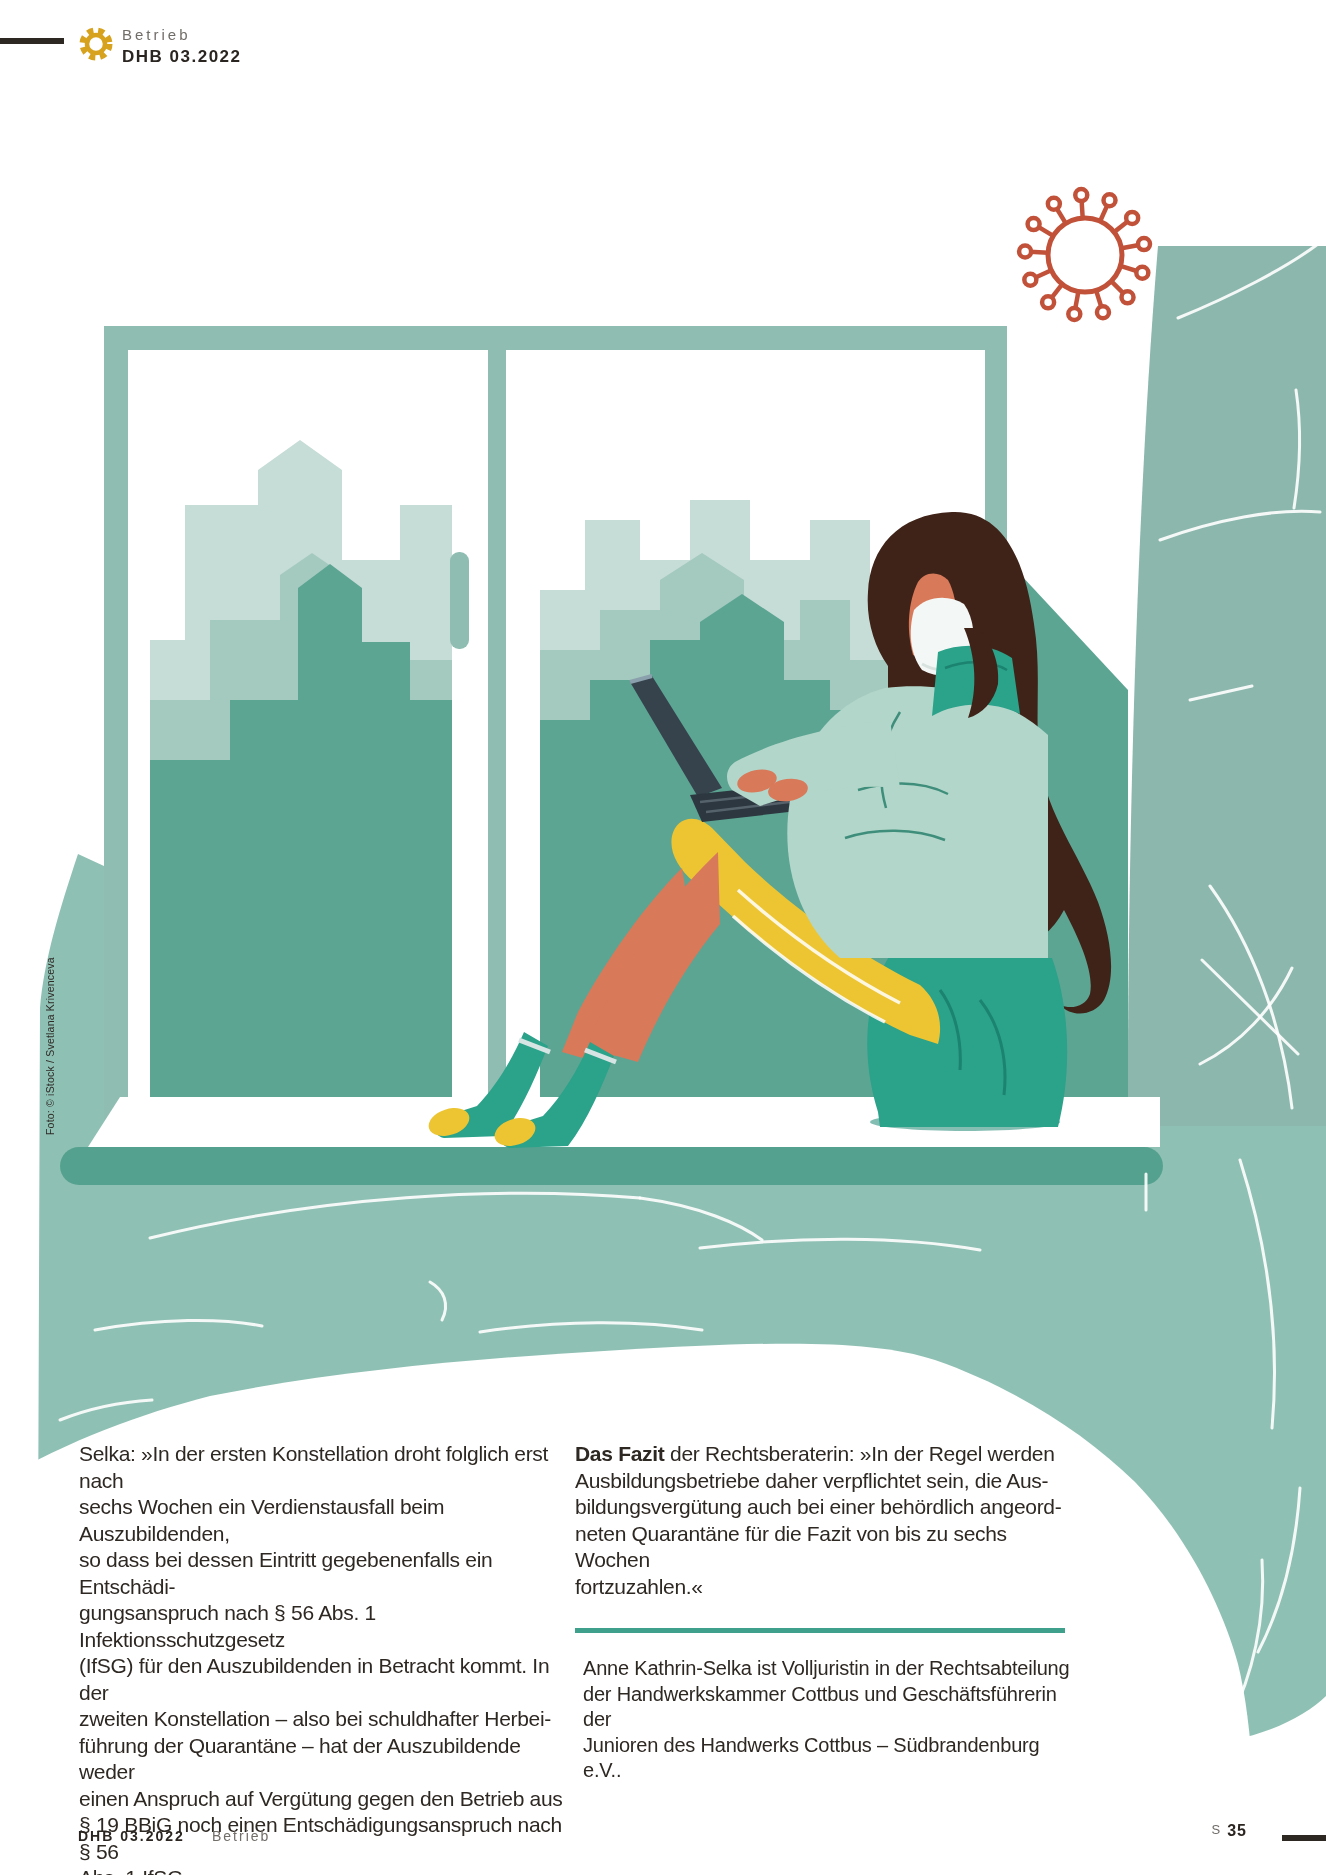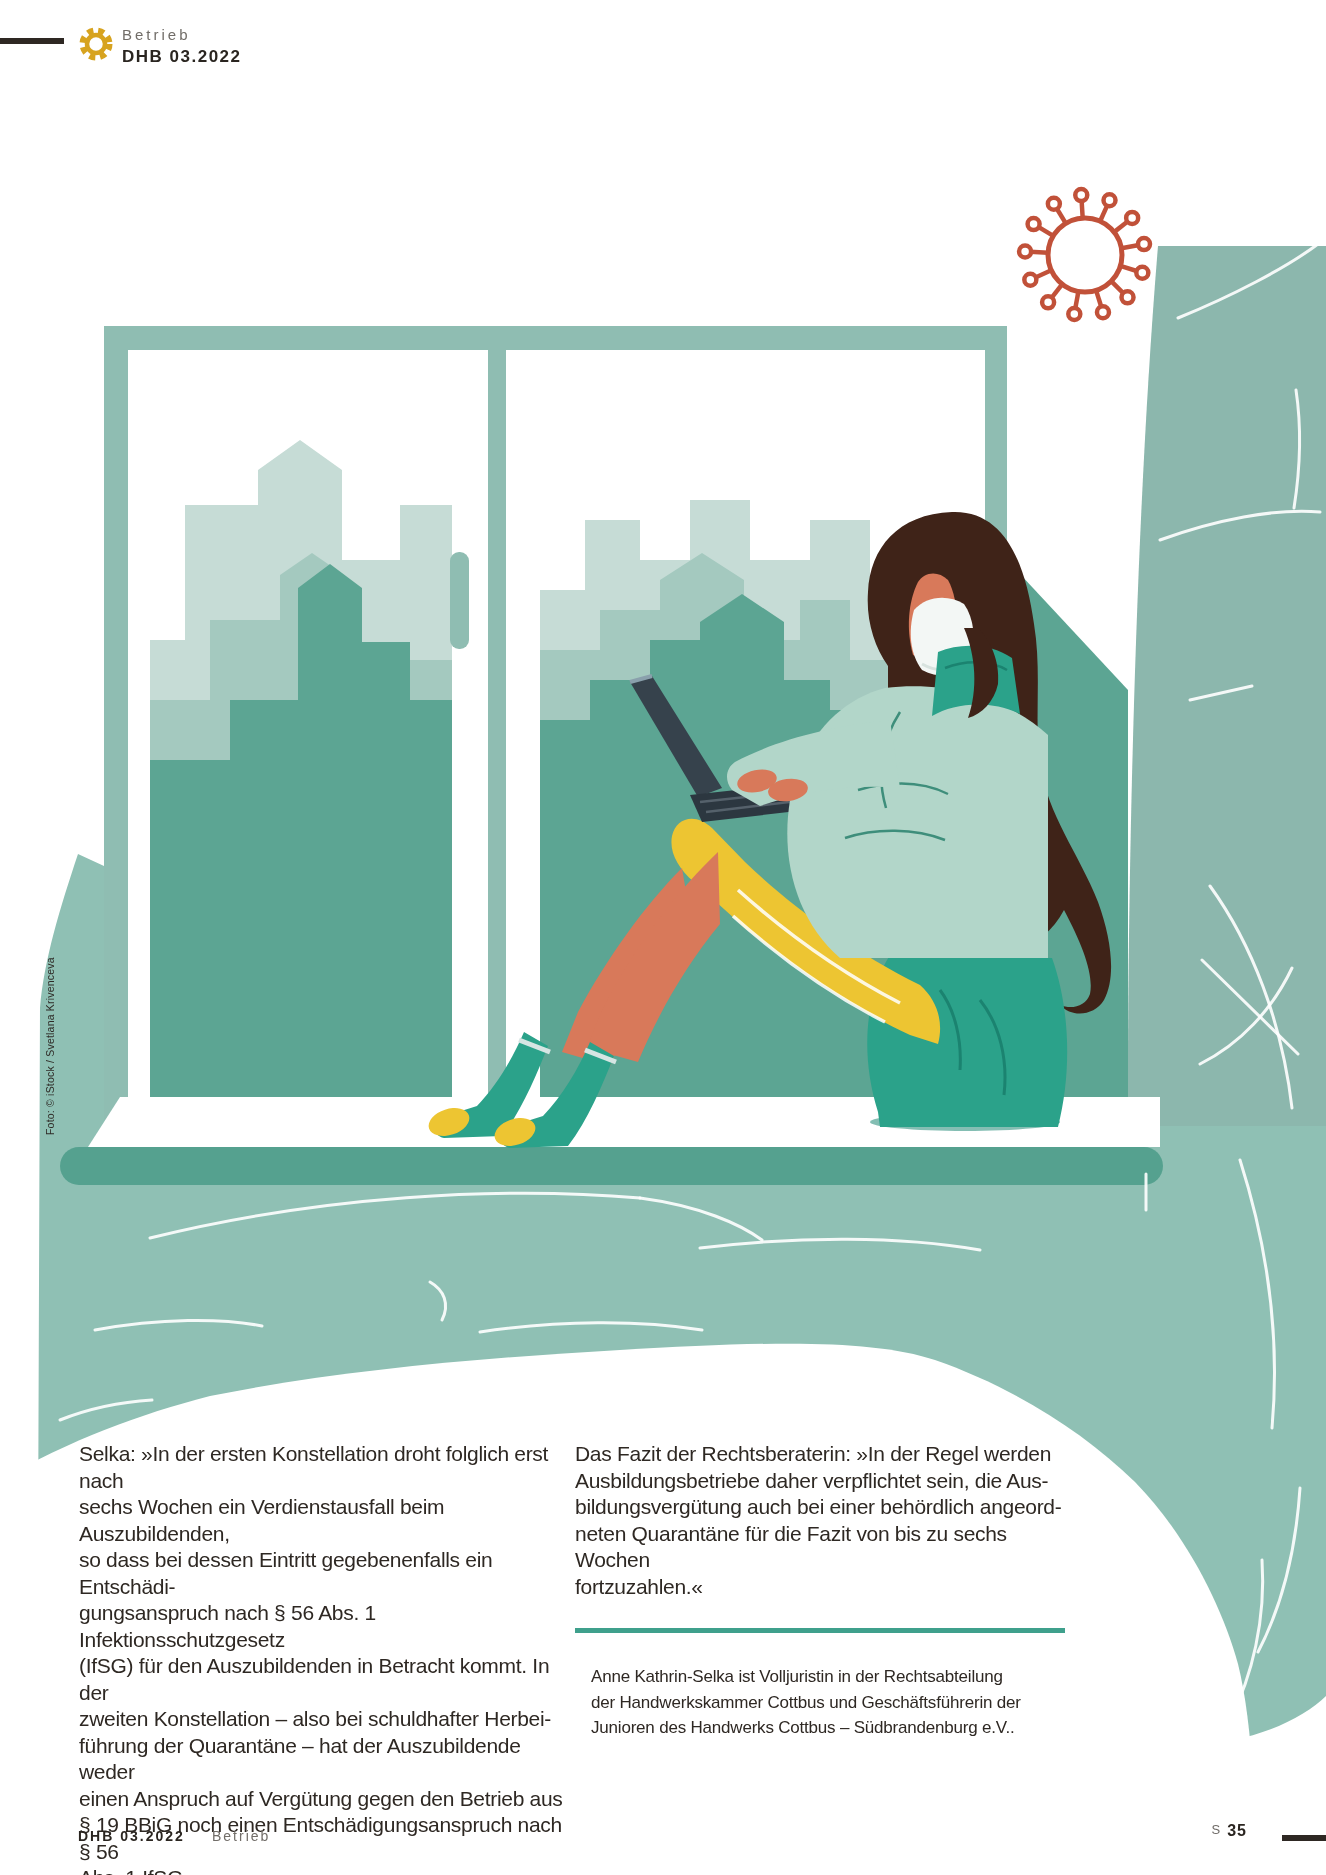--- a/index.html
+++ b/index.html
@@ -12,24 +12,24 @@
   .h-section{position:absolute;left:122px;top:26px;font-size:15px;letter-spacing:3px;color:#716D68;}
   .h-issue{position:absolute;left:122px;top:47px;font-size:17px;font-weight:bold;letter-spacing:1.5px;color:#2A2520;}
   
   .credit{position:absolute;left:44px;top:1135px;transform:rotate(-90deg);transform-origin:0 0;
           white-space:nowrap;font-size:10.5px;color:#2F2B27;letter-spacing:.2px;}
   
   .col{position:absolute;width:492px;font-size:21px;line-height:26.5px;letter-spacing:-0.3px;
        color:#2E2823;white-space:pre-line;margin:0;}
   .col-left{left:79px;top:1441px;}
   .col-right{left:575px;top:1441px;}
-  .col b{font-weight:normal;}
+  .col b{font-weight:bold;}
   .rule{position:absolute;left:575px;top:1628px;width:490px;height:5px;background:#3FA08C;}
-  .author{position:absolute;left:575px;top:1648px;width:492px;font-size:17px;line-height:25.5px;
-          letter-spacing:-0.2px;color:#2E2823;white-space:pre-line;margin:16px;}
+  .author{position:absolute;left:575px;top:1648px;width:492px;font-size:20px;line-height:25.5px;
+          letter-spacing:-0.2px;color:#2E2823;white-space:pre-line;margin:8px;}
   
   .f-issue{position:absolute;left:78px;top:1828px;font-size:14px;font-weight:bold;letter-spacing:2px;color:#2A2520;}
   .f-section{position:absolute;left:212px;top:1828px;font-size:14px;letter-spacing:2px;color:#716D68;}
   .f-page{position:absolute;right:79px;top:1822px;}
   .f-page .s{font-size:13px;color:#6F6B67;letter-spacing:1px;vertical-align:2px;}
   .f-page .num{font-size:16px;font-weight:bold;color:#2A2520;letter-spacing:1px;margin-left:6px;}
   .fbar{position:absolute;right:0;top:1835px;width:44px;height:6px;background:#2E2823;}
   .scratch{fill:none;stroke:#ffffff;stroke-width:3;stroke-linecap:round;opacity:.9;}
 </style>
 </head>

